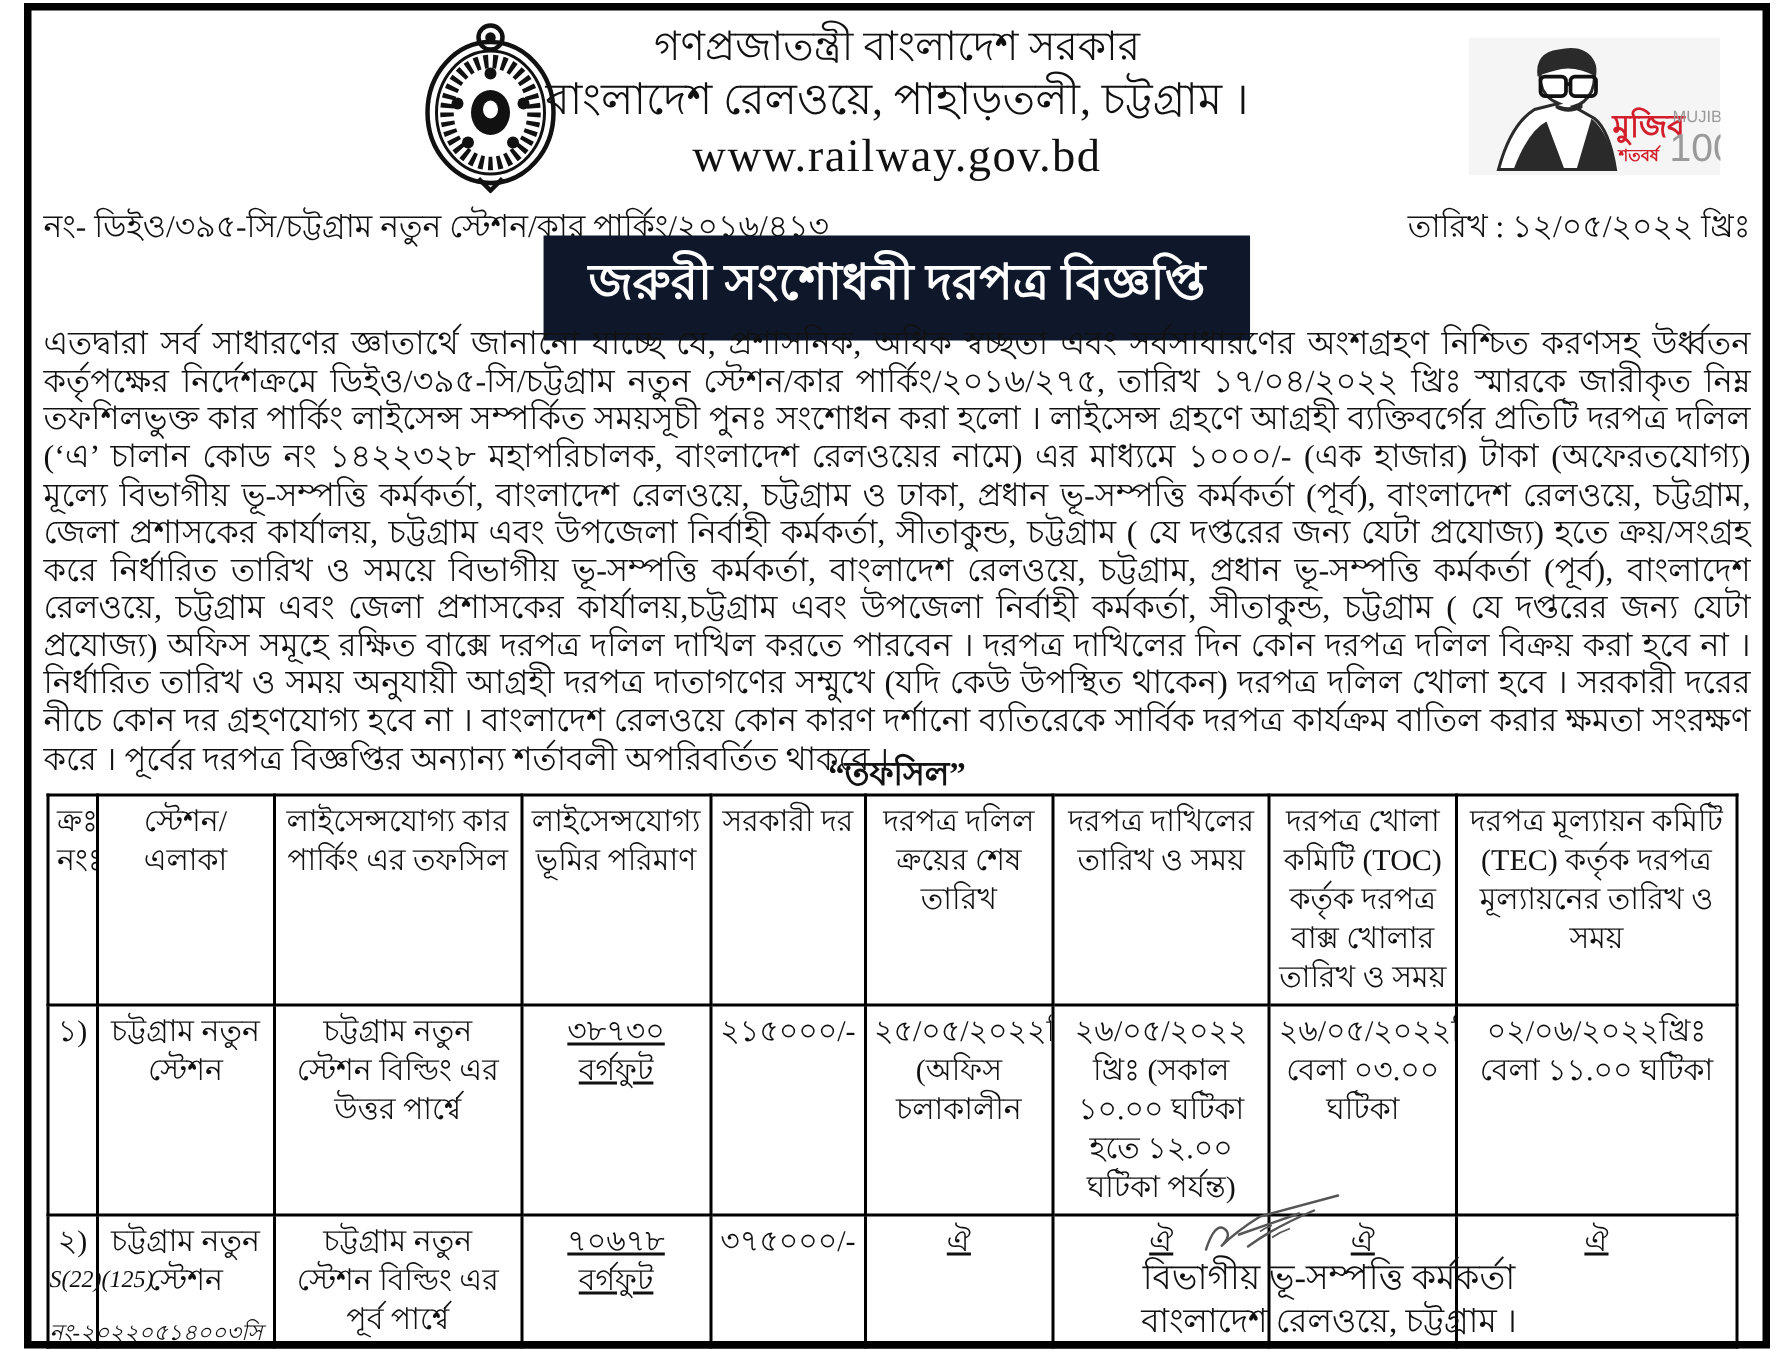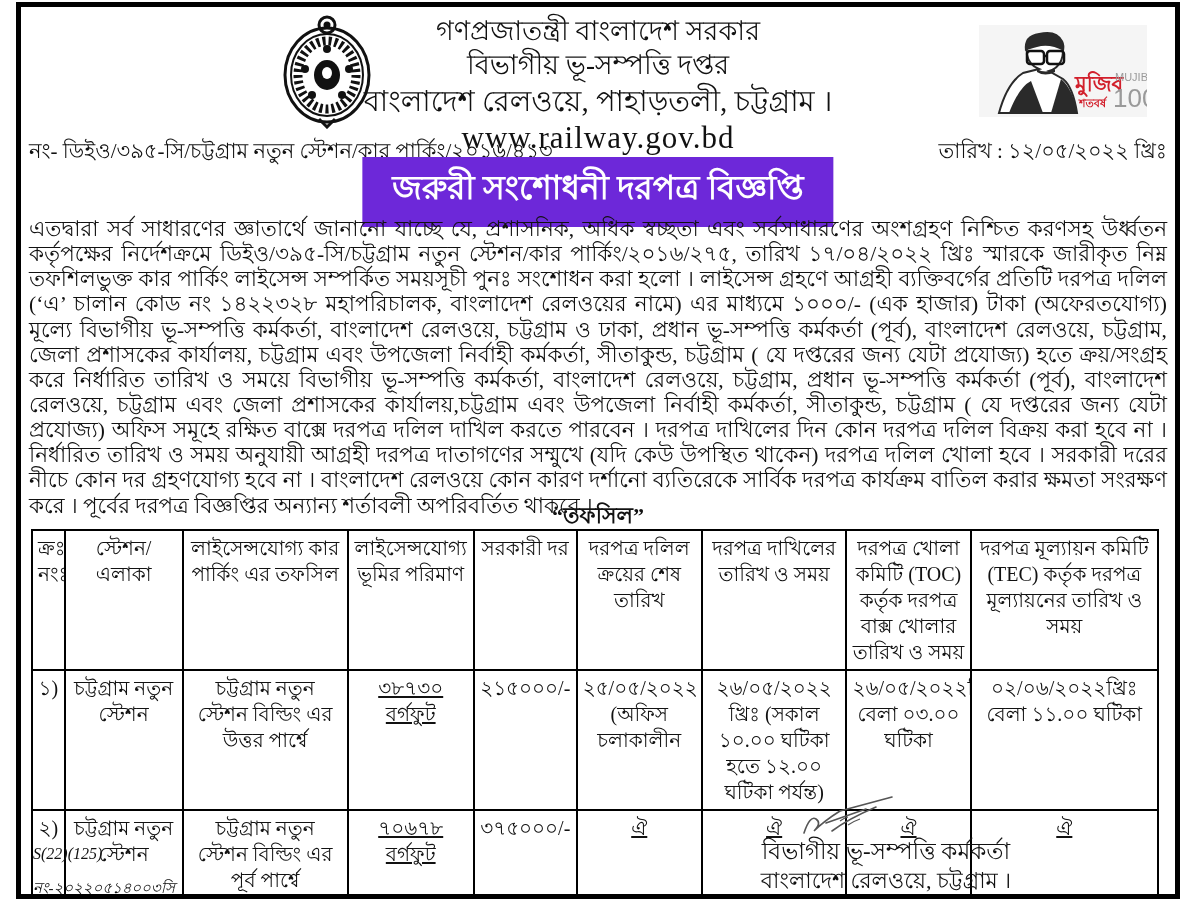--- a/index.html
+++ b/index.html
@@ -20,21 +20,21 @@
   .h-line2 { font-size:27px; }
   .h-line3 { font-size:29px; }
   .h-web   { font-size:31px; letter-spacing:1px; }
   .mujib { position:absolute; right:28px; top:18px; width:168px; height:92px; }
   .memo-row {
     position:absolute; top:128px; left:8px; right:8px;
     display:flex; justify-content:space-between; font-size:21px;
   }
   .banner {
     position:absolute; top:150px; left:50%; transform:translateX(-50%);
-    background:#6d28d9; color:#fff; font-weight:bold; font-size:33px;
+    background:#0f172a; color:#fff; font-weight:bold; font-size:33px;
     padding:5px 30px 9px 30px; white-space:nowrap;
   }
   
   .body-text {
     position:absolute; top:210px; left:8px; right:8px;
     font-size:21.5px; line-height:1.17; text-align:justify;
   }
   
   .sched-head {
     position:absolute; top:491px; left:0; right:0;
@@ -48,21 +48,21 @@
   table.sched th, table.sched td {
     border:2px solid #000; vertical-align:top; text-align:center;
     padding:4px 5px; line-height:1.3; font-weight:normal;
     overflow:hidden;
   }
   th.c0, td.c0 { width:32px; }
   th.c1, td.c1 { width:116px; }
   th.c2, td.c2 { width:162px; }
   th.c3, td.c3 { width:124px; }
   th.c4, td.c4 { width:101px; }
-  th.c5, td.c5 { width:123px;border-radius:27px; }
+  th.c5, td.c5 { width:123px; }
   th.c6, td.c6 { width:142px; }
   th.c7, td.c7 { width:122px; }
   th.c8, td.c8 { width:184px; }
   tr.hrow th { height:123px; }
   tr.r1 td { height:99px; }
   tr.r2 td { height:65px; }
   td.center { text-align:center;text-decoration:underline; }
   
   .sig { position:absolute; top:786px; left:775px; width:110px; height:48px; }
   .signatory { position:absolute; top:830px; left:700px; width:330px; text-align:center; line-height:1.3; }
@@ -89,21 +89,20 @@
         <circle cx="33" cy="82" r="4" fill="#111"></circle>
       <circle cx="63" cy="82" r="4" fill="#111"></circle>
       <ellipse cx="48" cy="62" rx="13" ry="15" fill="#111"></ellipse>
       <ellipse cx="48" cy="60" rx="5" ry="6" fill="#fff"></ellipse>
       <path d="M40 106 l8 8 l8 -8" fill="none" stroke="#111" stroke-width="3"></path>
     </svg>
   </span>
 
   <div class="header-text">
     <div class="h-line1">গণপ্রজাতন্ত্রী বাংলাদেশ সরকার</div>
-    <div class="h-line2">বিভাগীয় ভূ-সম্পত্তি দপ্তর</div>
     <div class="h-line3">বাংলাদেশ রেলওয়ে, পাহাড়তলী, চট্টগ্রাম ।</div>
     <div class="h-web">www.railway.gov.bd</div>
   </div>
 
   <span class="mujib">
     <svg viewBox="0 0 168 92" width="168" height="92">
       <rect x="0" y="0" width="168" height="92" fill="#f5f5f5"></rect>
       <path d="M20 88 Q28 58 44 48 L60 44 Q50 40 48 30 Q46 14 60 10 Q76 6 82 18 Q86 26 82 36 Q78 44 70 46 L84 54 Q94 62 98 88 Z" fill="#fff" stroke="#2a2a2a" stroke-width="2"></path>
       <path d="M46 26 Q44 10 60 8 Q78 4 84 16 Q86 20 85 26 Q70 18 58 22 Q50 24 46 26 Z" fill="#2a2a2a"></path>
       <rect x="48" y="26" width="17" height="13" rx="3" fill="none" stroke="#111" stroke-width="2.5"></rect>

